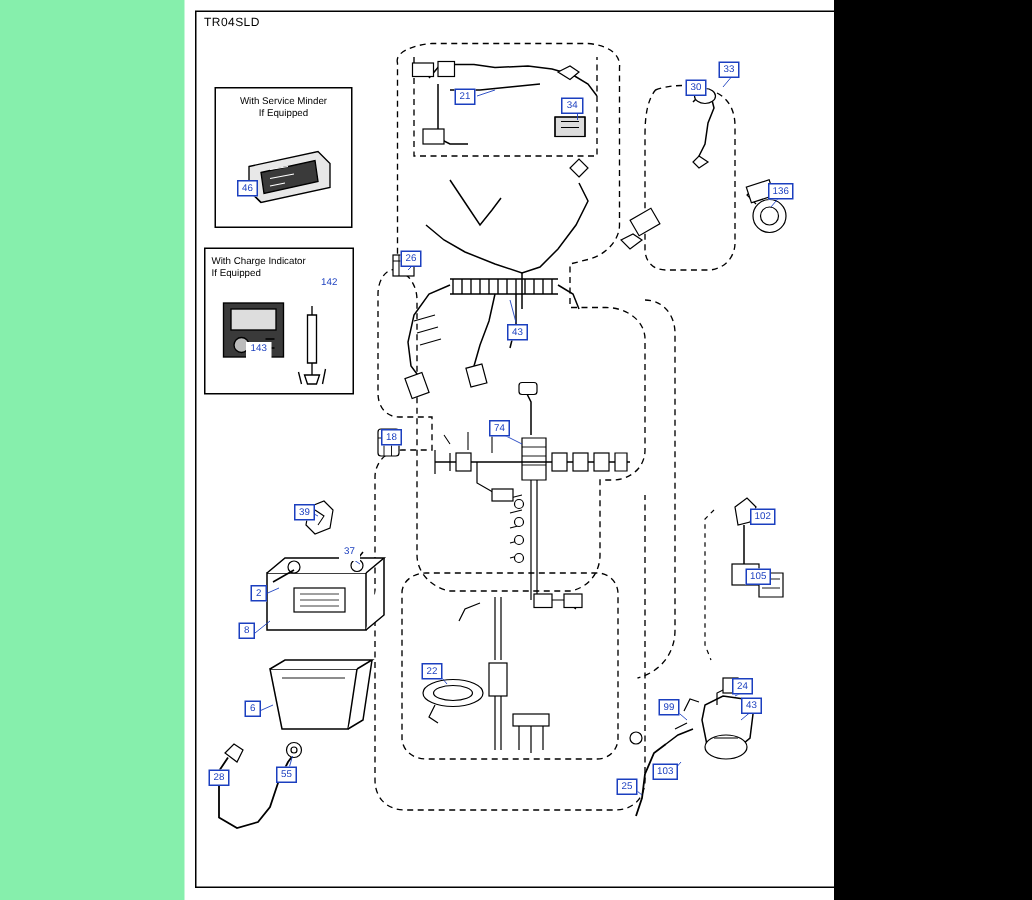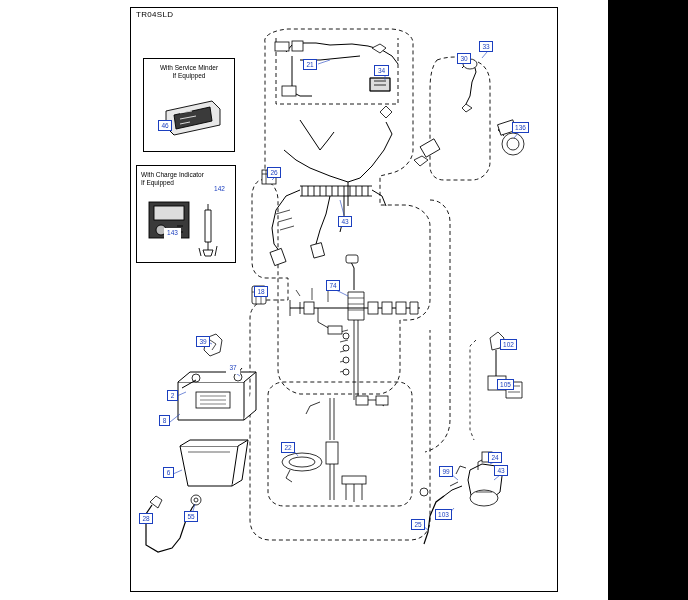--- a/index.html
+++ b/index.html
@@ -7,23 +7,23 @@
     padding: 0;
     background: #000000;
   }
   body {
     width: 688px;
     height: 600px;
     font-family: "Liberation Sans", sans-serif;
   }
   #page {
     position: relative;
-    width: 608px;
+    width: 556px;
     height: 600px;
-    background: #ffffff;
+    background: #86efac;
     overflow: hidden;
   }
   #sheet {
     position: absolute;
     left: 123px;
     top: 0px;
     width: 442px;
     height: 600px;
     background: #ffffff;
   }

